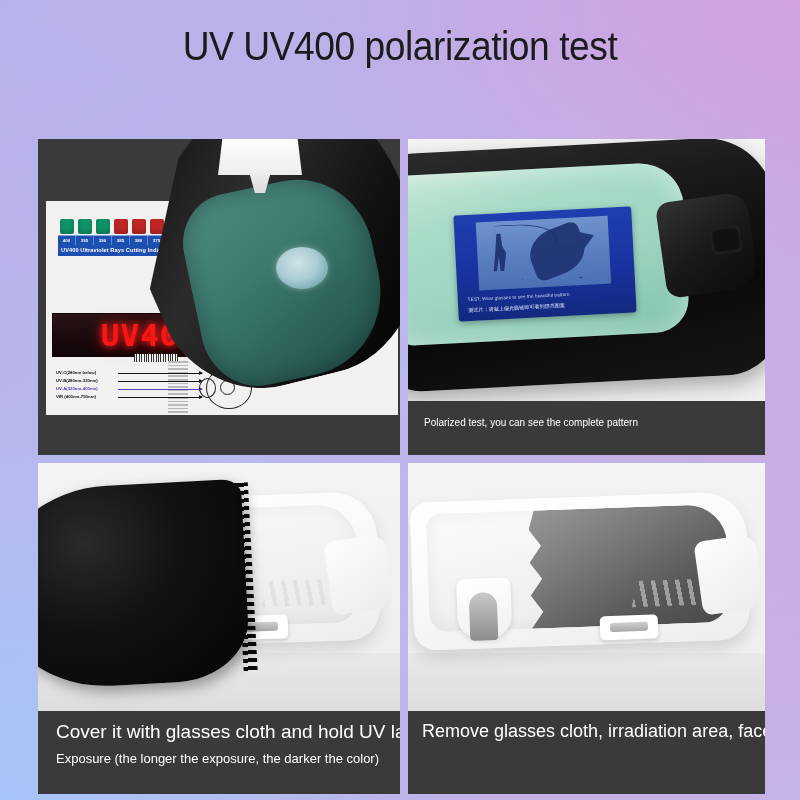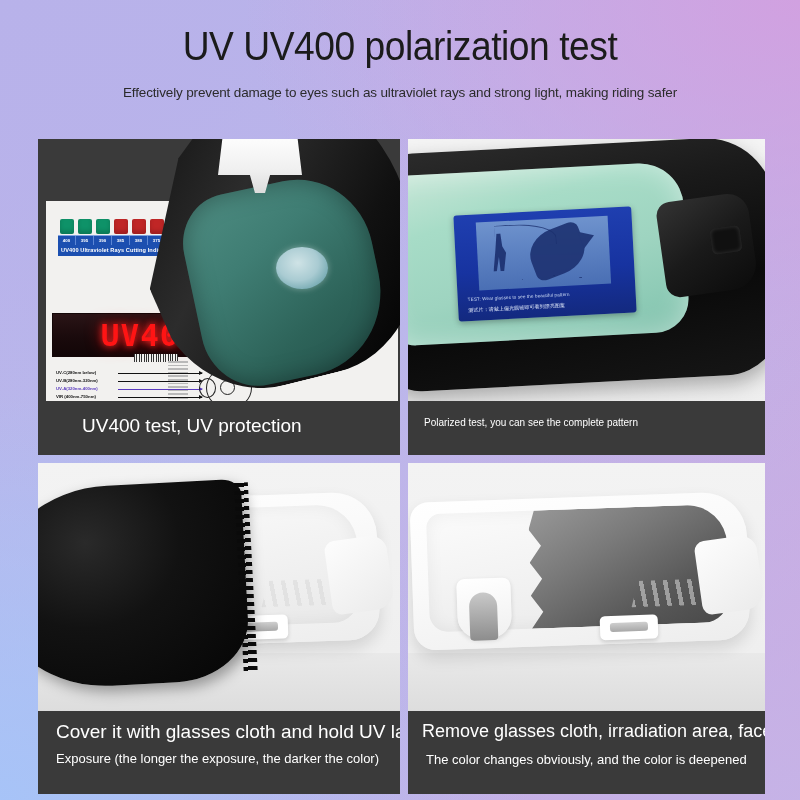--- a/index.html
+++ b/index.html
@@ -362,21 +362,20 @@
     background: repeating-linear-gradient(180deg,#0a0a0a 0 4px, transparent 4px 8px);
   }
 </style>
 </head>
 <body>
 
 <div id="bg-gradient"></div>
 
 <div id="header">
   <div id="page-title">UV UV400 polarization test</div>
-  <div id="page-subtitle">Effectively prevent damage to eyes such as ultraviolet rays and strong light, making riding safer</div>
 </div>
 
 <div id="panel-grid">
 
   <div class="panel panel-uv400">
     <div class="photo">
 
       <div class="uv-sheet">
 
         <div class="uv-strip">
@@ -425,23 +424,20 @@
           <div class="uv-eye-tag lens">LENS</div>
         </div>
       </div>
 
       <div class="uv-arm"></div>
       <div class="uv-arm-hole"></div>
       <div class="uv-lens-dimple"></div>
       <div class="uv-clip"></div>
     </div>
 
-    <div class="caption-bar">
-      <div class="cap-main">UV400 test, UV protection</div>
-    </div>
   </div>
 
   <div class="panel panel-polar">
     <div class="photo">
       <div class="pol-bg"></div>
       <div class="pol-frame"></div>
       <div class="pol-lens"></div>
       <div class="pol-temple"></div>
       <div class="pol-temple-slot"></div>
 
@@ -496,17 +492,16 @@
         <div class="pc-vent"></div>
         <div class="pc-nose"></div>
         <div class="pc-nose-gap"></div>
         <div class="pc-bridge-slot"></div>
         <div class="pc-temple"></div>
       </div>
     </div>
 
     <div class="caption-bar">
       <div class="cap-main">Remove glasses cloth, irradiation area, face</div>
-      <div class="cap-sub">The color changes obviously, and the color is deepened</div>
     </div>
   </div>
 
 </div>
 
 </body></html>

